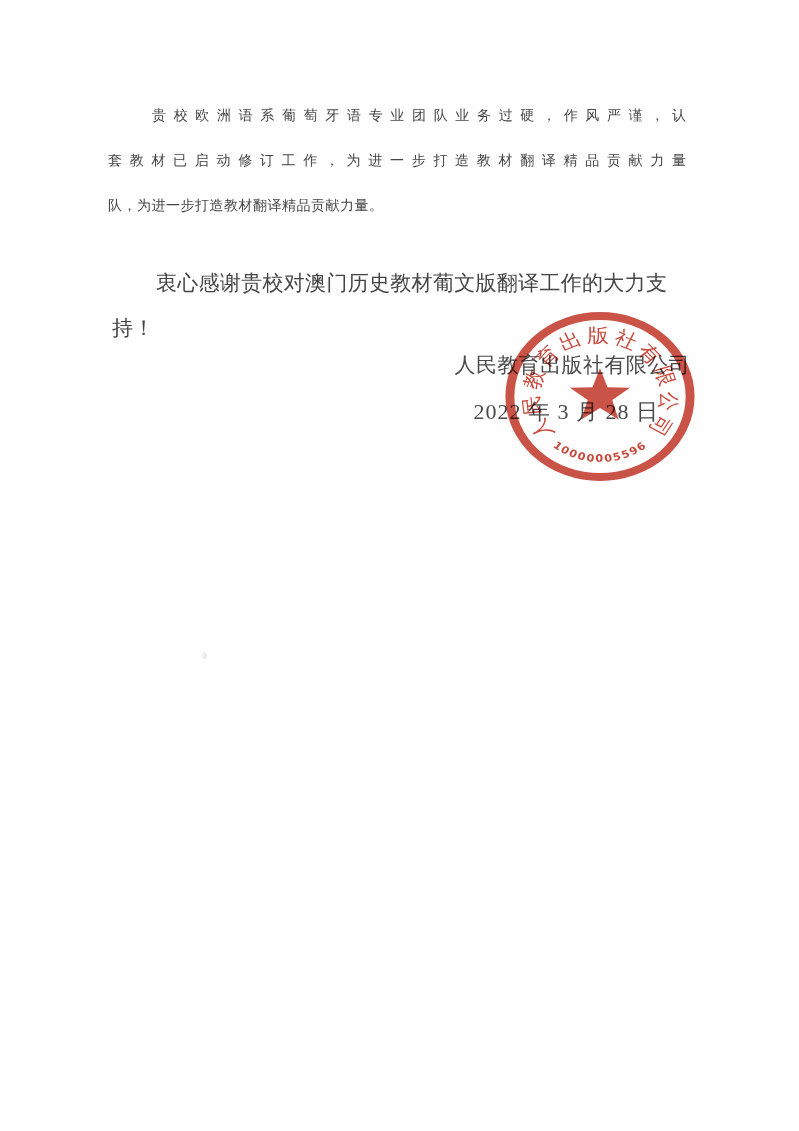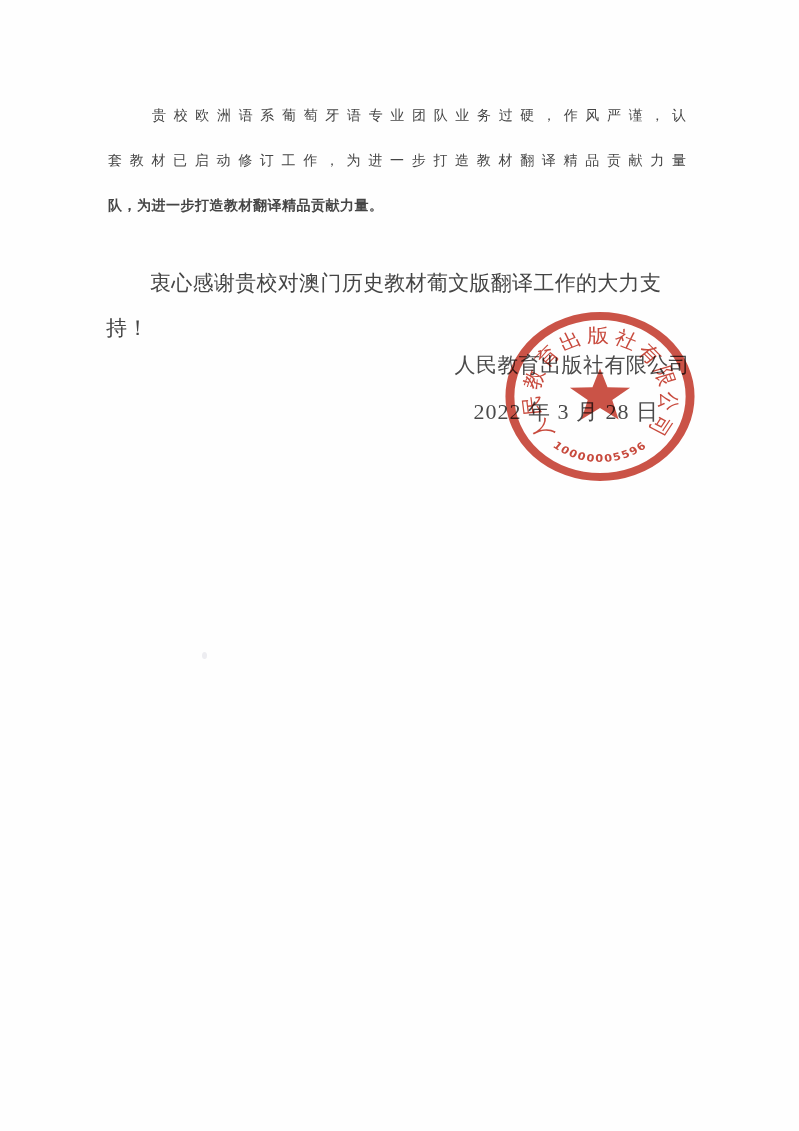--- a/index.html
+++ b/index.html
@@ -18,24 +18,24 @@
     width: 578px;
     font-size: 14px;
     line-height: 45px;
     color: #454545;
   }
   .jline {
     text-align: justify;
     text-align-last: justify;
   }
   .line-first { text-indent: 44px; }
-  .line-last { text-align: left; text-align-last: left; letter-spacing: 0.5px; font-weight: bold; }
+  .line-last { text-align: left; text-align-last: left; letter-spacing: 0.5px; }
   .para2 {
     position: absolute;
-    left: 106px;
+    left: 112px;
     top: 261px;
     width: 590px;
     font-size: 21px;
     line-height: 45px;
     color: #454545;
     text-indent: 44px;
     letter-spacing: 0.3px;
   }
   .signature {
     position: absolute;

